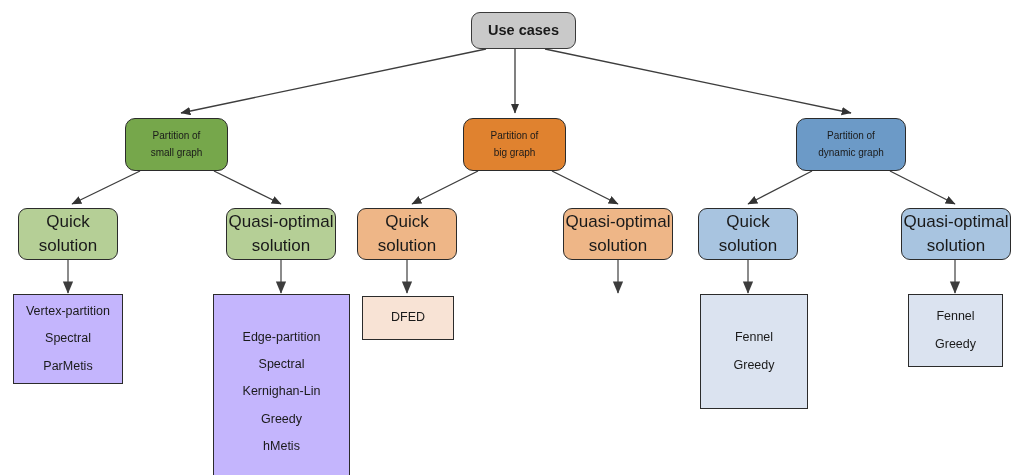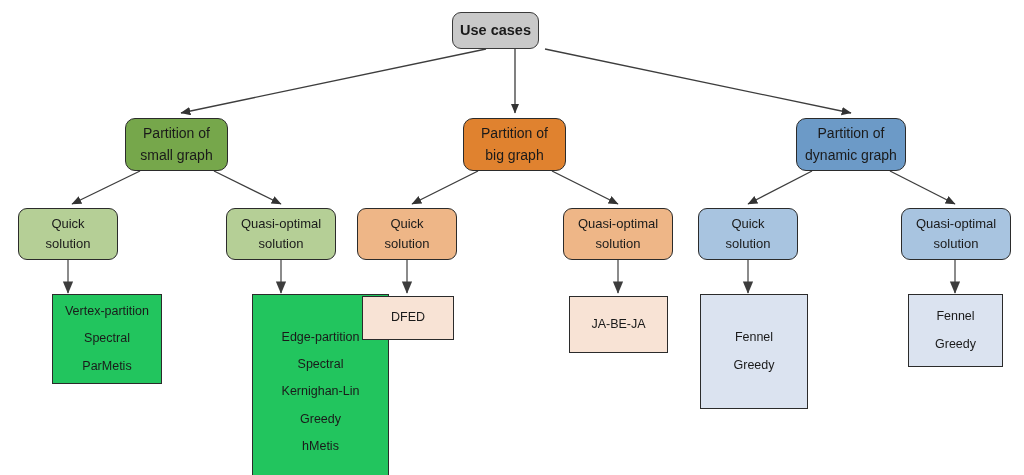--- a/index.html
+++ b/index.html
@@ -45,43 +45,43 @@
   .lvl0 {
     border-radius: 9px;
     background: #c9c9c9;
     border-color: #3a3a3a;
     font-size: 14.5px;
     font-weight: bold;
   }
   
   .lvl1 {
     border-radius: 10px;
-    font-size: 14px;
+    font-size: 10px;
   }
   .lvl1 .line { padding: 3.5px 0; }
   .cat-green  { background: #76a74b; border-color: #2b2b2b; }
   .cat-orange { background: #e0822f; border-color: #2b2b2b; }
   .cat-blue   { background: #6c9ac7; border-color: #2b2b2b; }
   
   .lvl2 {
     border-radius: 9px;
-    font-size: 13px;
+    font-size: 17px;
   }
   .lvl2 .line { padding: 3px 0; }
   .sol-green  { background: #b5cf96; }
   .sol-orange { background: #eeb687; }
   .sol-blue   { background: #a8c4e0; }
   
   .lvl3 {
     border-radius: 0;
     font-size: 12.5px;
     border-width: 1.8px;
   }
   .lvl3 .line { padding: 7px 0; }
-  .leaf-green  { background: #22c55e; margin-left: 39px; }
+  .leaf-green  { background: #c4b5fd; }
   .leaf-orange { background: #f8e3d5; }
   .leaf-blue   { background: #dbe3f0; }
 </style>
 </head>
 <body>
 
 <div id="canvas">
 
   <svg class="edges" viewBox="0 0 1024 475">
     <defs>
@@ -137,21 +137,21 @@
       <line x1="618" y1="260" x2="618" y2="293" stroke="#6e6e6e" stroke-width="1.6" marker-end="url(#ahg)"></line>
     </g>
     <g>
       <line x1="748" y1="260" x2="748" y2="293" stroke="#6e6e6e" stroke-width="1.6" marker-end="url(#ahg)"></line>
     </g>
     <g>
       <line x1="955" y1="260" x2="955" y2="293" stroke="#6e6e6e" stroke-width="1.6" marker-end="url(#ahg)"></line>
     </g>
   </svg>
 
-  <div class="node lvl0" style="left:452px; top:12px; width:87px; height:37px;">
+  <div class="node lvl0" style="left:471px; top:12px; width:105px; height:37px;">
     <span class="line">Use cases</span>
   </div>
 
   <div class="node lvl1 cat-green" style="left:125px; top:118px; width:103px; height:53px;">
     <span class="line">Partition of</span>
     <span class="line">small graph</span>
   </div>
 
   <div class="node lvl1 cat-orange" style="left:463px; top:118px; width:103px; height:53px;">
     <span class="line">Partition of</span>
@@ -204,23 +204,20 @@
     <span class="line">Spectral</span>
     <span class="line">Kernighan-Lin</span>
     <span class="line">Greedy</span>
     <span class="line">hMetis</span>
   </div>
 
   <div class="node lvl3 leaf-orange" style="left:362px; top:296px; width:92px; height:44px;">
     <span class="line">DFED</span>
   </div>
 
-  <div class="node lvl3 leaf-orange" style="left:569px; top:296px; width:99px; height:57px;">
-    <span class="line">JA-BE-JA</span>
-  </div>
 
   <div class="node lvl3 leaf-blue" style="left:700px; top:294px; width:108px; height:115px;">
     <span class="line">Fennel</span>
     <span class="line">Greedy</span>
   </div>
 
   <div class="node lvl3 leaf-blue" style="left:908px; top:294px; width:95px; height:73px;">
     <span class="line">Fennel</span>
     <span class="line">Greedy</span>
   </div>

